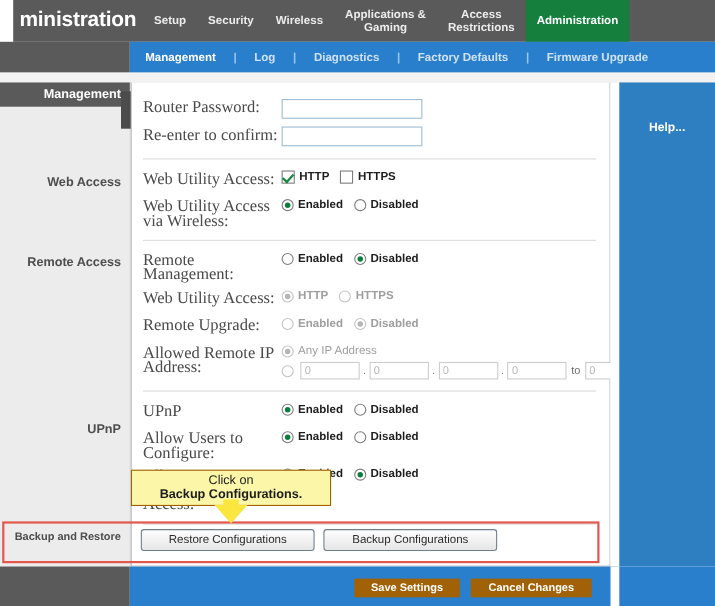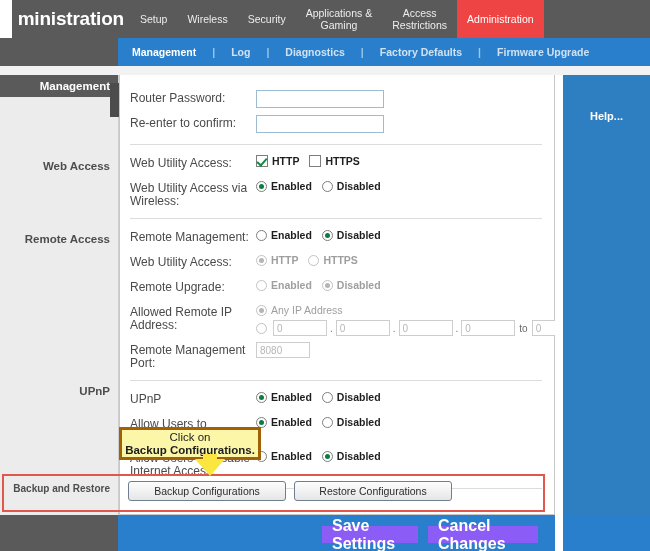--- a/index.html
+++ b/index.html
@@ -15,24 +15,24 @@
   .topnav{position:absolute;left:12px;top:0;width:650px;height:38px;background:#5a5a5a;}
   .brand{
     position:absolute;left:0;top:0;height:38px;width:118px;
     display:flex;align-items:center;justify-content:flex-end;
     color:#ffffff;font-size:19px;font-weight:bold;letter-spacing:-.2px;
     padding-right:6px;box-sizing:border-box;overflow:hidden;white-space:nowrap;
   }
   .tabs{position:absolute;left:118px;top:0;height:38px;display:flex;align-items:stretch;}
   .tab{
     display:flex;align-items:center;justify-content:center;text-align:center;
-    color:#ededed;font-size:10.5px;font-weight:normal;line-height:12px;
+    color:#ededed;font-size:10.5px;font-weight:bold;line-height:12px;
     padding:0 10px;box-sizing:border-box;white-space:pre-line;cursor:pointer;
   }
-  .tab.active{background:#ef4444;color:#ffffff;text-align:right;}
+  .tab.active{background:#15803d;color:#ffffff;text-align:right;}
 
   
   .subnav{position:absolute;left:118px;top:38px;width:532px;height:28px;background:#2a7fcc;
           display:flex;align-items:center;padding-left:14px;box-sizing:border-box;}
   .subnav .item{font-size:10.5px;color:#cfe2f4;font-weight:bold;cursor:pointer;}
   .subnav .item.active{color:#ffffff;}
   .subnav .sep{font-size:10.5px;color:#9cc6e8;margin:0 16px;font-weight:bold;}
   .subnav-left{position:absolute;left:0;top:38px;width:118px;height:28px;background:#5a5a5a;}
 
   
@@ -54,21 +54,21 @@
   .panel{position:absolute;left:119px;top:75px;width:436px;height:440px;background:#ffffff;
          border:1px solid #c8c8c8;border-top:none;box-sizing:border-box;}
   .helppanel{position:absolute;left:563px;top:75px;width:87px;height:440px;background:#2d7fc1;}
   .helplink{position:absolute;left:0;top:35px;width:87px;text-align:center;color:#ffffff;
             font-size:11px;font-weight:bold;cursor:pointer;}
   .panelgap{position:absolute;left:555px;top:75px;width:8px;height:440px;background:#ffffff;}
 
   
   .form{position:absolute;left:0;top:0;width:434px;padding:12px 0 0 0;box-sizing:border-box;}
   .row{display:flex;align-items:flex-start;padding:3px 0 3px 10px;min-height:19px;}
-  .rlabel{width:126px;flex:0 0 126px;font-size:12px;color:#4a4a4a;line-height:13px;padding-top:2px;}
+  .rlabel{width:126px;flex:0 0 126px;font-size:15px;color:#4a4a4a;line-height:13px;padding-top:2px;font-family:Liberation Serif, serif;}
   .rctl{flex:1;display:flex;align-items:flex-end;flex-wrap:wrap;}
   .tinput{width:128px;height:18px;border:1px solid #9dbcd4;background:#fff;box-sizing:border-box;}
   .hr{height:1px;background:#dcdcdc;margin:7px 12px 7px 10px;}
 
   
   .opt{display:flex;align-items:center;margin-right:10px;font-size:10.5px;color:#1d1d1d;font-weight:bold;}
   .radio{
     width:11px;height:11px;border-radius:50%;border:1px solid #7d7d7d;background:#fff;
     margin-right:4px;position:relative;box-sizing:border-box;flex:0 0 11px;
   }
@@ -99,55 +99,55 @@
   .btnrow{position:absolute;left:128px;top:481px;display:flex;gap:8px;}
   .gbtn{
     width:158px;height:20px;border:1px solid #6f7f8f;border-radius:3px;
     background:linear-gradient(#fdfdfd,#e6e6e6);
     font-size:10.5px;color:#2c2c2c;display:flex;align-items:center;justify-content:center;
     box-sizing:border-box;cursor:pointer;
   }
 
   
   .callout{
-    position:absolute;left:119px;top:427px;width:142px;height:33px;background:#fcf7a8;
-    border:3px solid #a16207;display:flex;flex-direction:column;align-items:center;
+    position:absolute;left:119px;top:427px;width:182px;height:33px;background:#fcf7a8;
+    border:1px solid #a16207;display:flex;flex-direction:column;align-items:center;
     justify-content:center;box-sizing:border-box;z-index:6;
   }
   .callout .l1{font-size:11.5px;color:#1c1c1c;line-height:13px;}
   .callout .l2{font-size:11.5px;color:#1c1c1c;font-weight:bold;line-height:13px;}
   .arrow{
     position:absolute;left:195px;top:459px;width:0;height:0;z-index:6;
     border-left:15px solid transparent;border-right:15px solid transparent;border-top:17px solid #fbe53f;
   }
   .arrowstem{position:absolute;left:203px;top:454px;width:14px;height:8px;background:#fbe53f;z-index:6;}
 
   
   .footdark{position:absolute;left:0;top:515px;width:118px;height:36px;background:#5a5a5a;}
   .footblue{position:absolute;left:118px;top:515px;width:532px;height:36px;background:#2a7fcc;}
   .fbtn{
-    position:absolute;top:526px;height:17px;background:#8b5cf6;color:#ffffff;
-    font-size:16px;font-weight:bold;display:flex;align-items:center;justify-content:center;
+    position:absolute;top:526px;height:17px;background:#a16207;color:#ffffff;
+    font-size:10px;font-weight:bold;display:flex;align-items:center;justify-content:center;
     padding:0 10px;cursor:pointer;box-sizing:border-box;
   }
   #saveBtn{left:322px;width:96px;}
   #cancelBtn{left:428px;width:110px;}
   .footwhite{position:absolute;left:555px;top:515px;width:8px;height:36px;background:#ffffff;}
 </style>
 </head>
 <body>
 
 <div class="app">
 
   <div class="topnav">
     <div class="brand">ministration</div>
     <div class="tabs">
       <div class="tab">Setup</div>
+      <div class="tab">Security</div>
       <div class="tab">Wireless</div>
-      <div class="tab">Security</div>
       <div class="tab">Applications &amp;
 Gaming</div>
       <div class="tab">Access
 Restrictions</div>
       <div class="tab active">Administration</div>
     </div>
   </div>
 
   <div class="subnav-left"></div>
   <div class="subnav">
@@ -278,26 +278,20 @@
             <span class="ipdot">.</span>
             <input class="ipbox" value="0" style="">
             <span class="ipdot">.</span>
             <input class="ipbox" value="0" style="">
             <span class="ipto">to</span>
             <input class="ipbox" value="0" style="">
           </div>
         </div>
       </div>
 
-      <div class="row">
-        <div class="rlabel">Remote Management Port:</div>
-        <div class="rctl">
-          <input class="portbox" value="8080" style="">
-        </div>
-      </div>
 
       <div class="hr"></div>
 
       <div class="row">
         <div class="rlabel">UPnP</div>
         <div class="rctl">
           <label class="opt">
             <span class="radio on"></span>
             <span>Enabled</span>
           </label>
@@ -349,22 +343,22 @@
   <div class="callout">
     <div class="l1">Click on</div>
     <div class="l2">Backup Configurations.</div>
   </div>
   <div class="arrowstem"></div>
   <div class="arrow"></div>
 
   <div class="redbox"></div>
   <div class="brlabel">Backup and Restore</div>
   <div class="btnrow">
+    <div class="gbtn">Restore Configurations</div>
     <div class="gbtn">Backup Configurations</div>
-    <div class="gbtn">Restore Configurations</div>
   </div>
 
   <div class="footdark"></div>
   <div class="footblue"></div>
   <div class="footwhite"></div>
   <div class="fbtn" id="saveBtn">Save Settings</div>
   <div class="fbtn" id="cancelBtn">Cancel Changes</div>
 
 </div>
 

